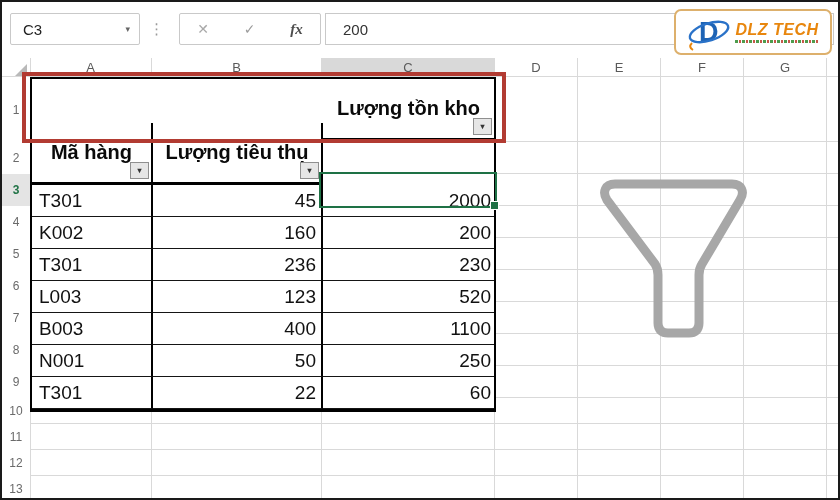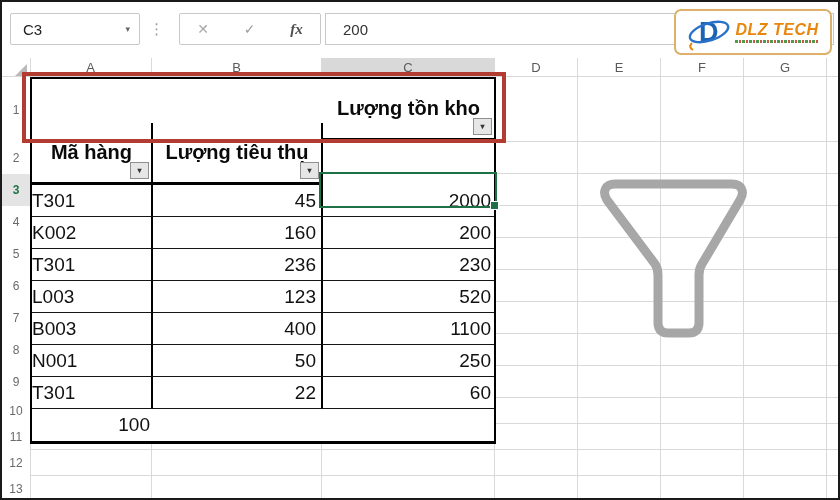--- a/index.html
+++ b/index.html
@@ -61,21 +61,21 @@
   .xtable{
     position:absolute;left:28px;top:75px;width:466px;z-index:3;background:#fff;
     border:2px solid #000;border-bottom-width:3px;box-sizing:border-box;
     display:grid;grid-template-columns:121px 170px 171px;
   }
   .xtable .cell{
     box-sizing:border-box;display:flex;align-items:center;
     font-size:19px;color:#111;height:32px;border-bottom:1px solid #151515;
     overflow:hidden;white-space:nowrap;
   }
-  .xtable .cell.c0{border-right:2px solid #000;}
+  .xtable .cell.c0{padding-left:7px;border-right:2px solid #000;}
   .xtable .cell.c1{justify-content:flex-end;padding-right:5px;border-right:2px solid #000;}
   .xtable .cell.c2{justify-content:flex-end;padding-right:3px;}
   .xtable .hcell{
     position:relative;box-sizing:border-box;height:62px;
     display:flex;align-items:center;justify-content:center;
     font-size:20px;font-weight:bold;color:#0a0a0a;
     border-bottom:3px solid #000;overflow:hidden;white-space:nowrap;
   }
   .xtable .hcell.c0,.xtable .hcell.c1{border-right:2px solid #000;margin-top:44px;}
   .xtable .lastrow{border-bottom:none;}
@@ -211,21 +211,20 @@
     <div class="cell c2">1100</div>
 
     <div class="cell c0">N001</div>
     <div class="cell c1">50</div>
     <div class="cell c2">250</div>
 
     <div class="cell c0">T301</div>
     <div class="cell c1">22</div>
     <div class="cell c2">60</div>
 
-    <div class="cell c2 lastrow">100</div>
   </div>
 
   <div class="redbox"></div>
 
   <div class="selbox">
     <div class="fillhandle"></div>
   </div>
 
 </div>
 

